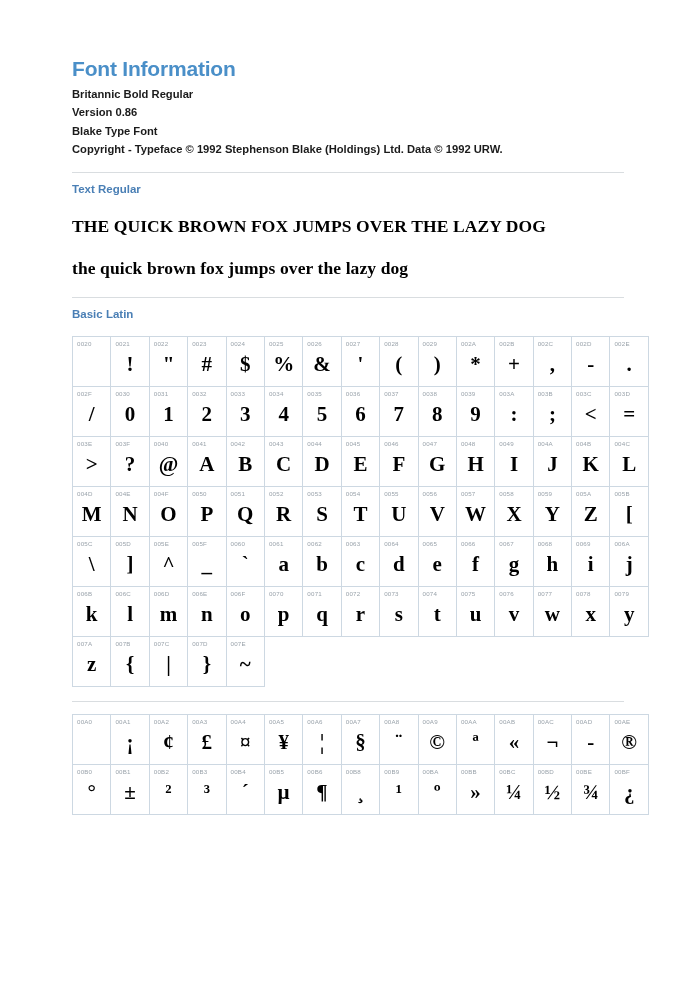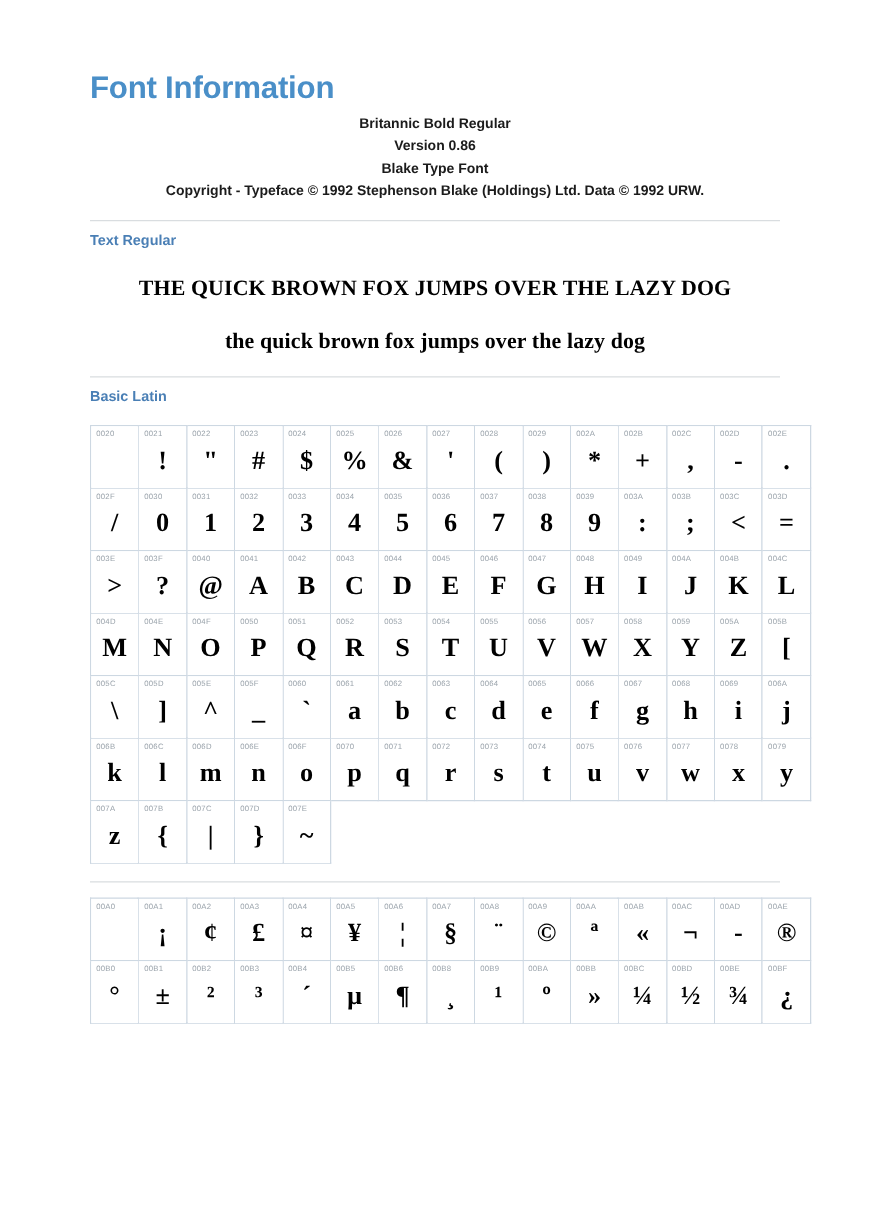--- a/index.html
+++ b/index.html
@@ -23,36 +23,35 @@
   }
 
   .content {
     margin-left: 72px;
     margin-right: 72px;
     width: 552px;
   }
 
   
   .doc-title {
-    font-size: 25px;
+    font-size: 21px;
     font-weight: bold;
     color: #4a8fc8;
     letter-spacing: -0.2px;
     margin: 0;
     padding-top: 57px;
     line-height: 1.1;
     font-family: "Liberation Sans", sans-serif;
   }
   .meta-line {
     font-size: 11.2px;
     font-weight: bold;
     color: #1b1b1b;
     line-height: 18.2px;
     white-space: nowrap;
-    text-align: center;
   }
   .meta-line.first { padding-top: 5px; }
 
   
   .divider {
     border: 0;
     border-top: 1px solid #d9dde0;
     margin: 0;
     height: 0;
   }
@@ -64,21 +63,21 @@
     padding-bottom: 2px;
     line-height: 16px;
   }
 
   
   .sample-block {
     padding-top: 10px;
     padding-bottom: 8px;
   }
   .sample {
-    text-align: center;
+    text-align: left;
     font-family: "Liberation Serif", serif;
     font-weight: bold;
     color: #000;
   }
   .sample-upper {
     font-size: 17.5px;
     letter-spacing: 0.1px;
     padding-top: 7px;
     padding-bottom: 21px;
   }

